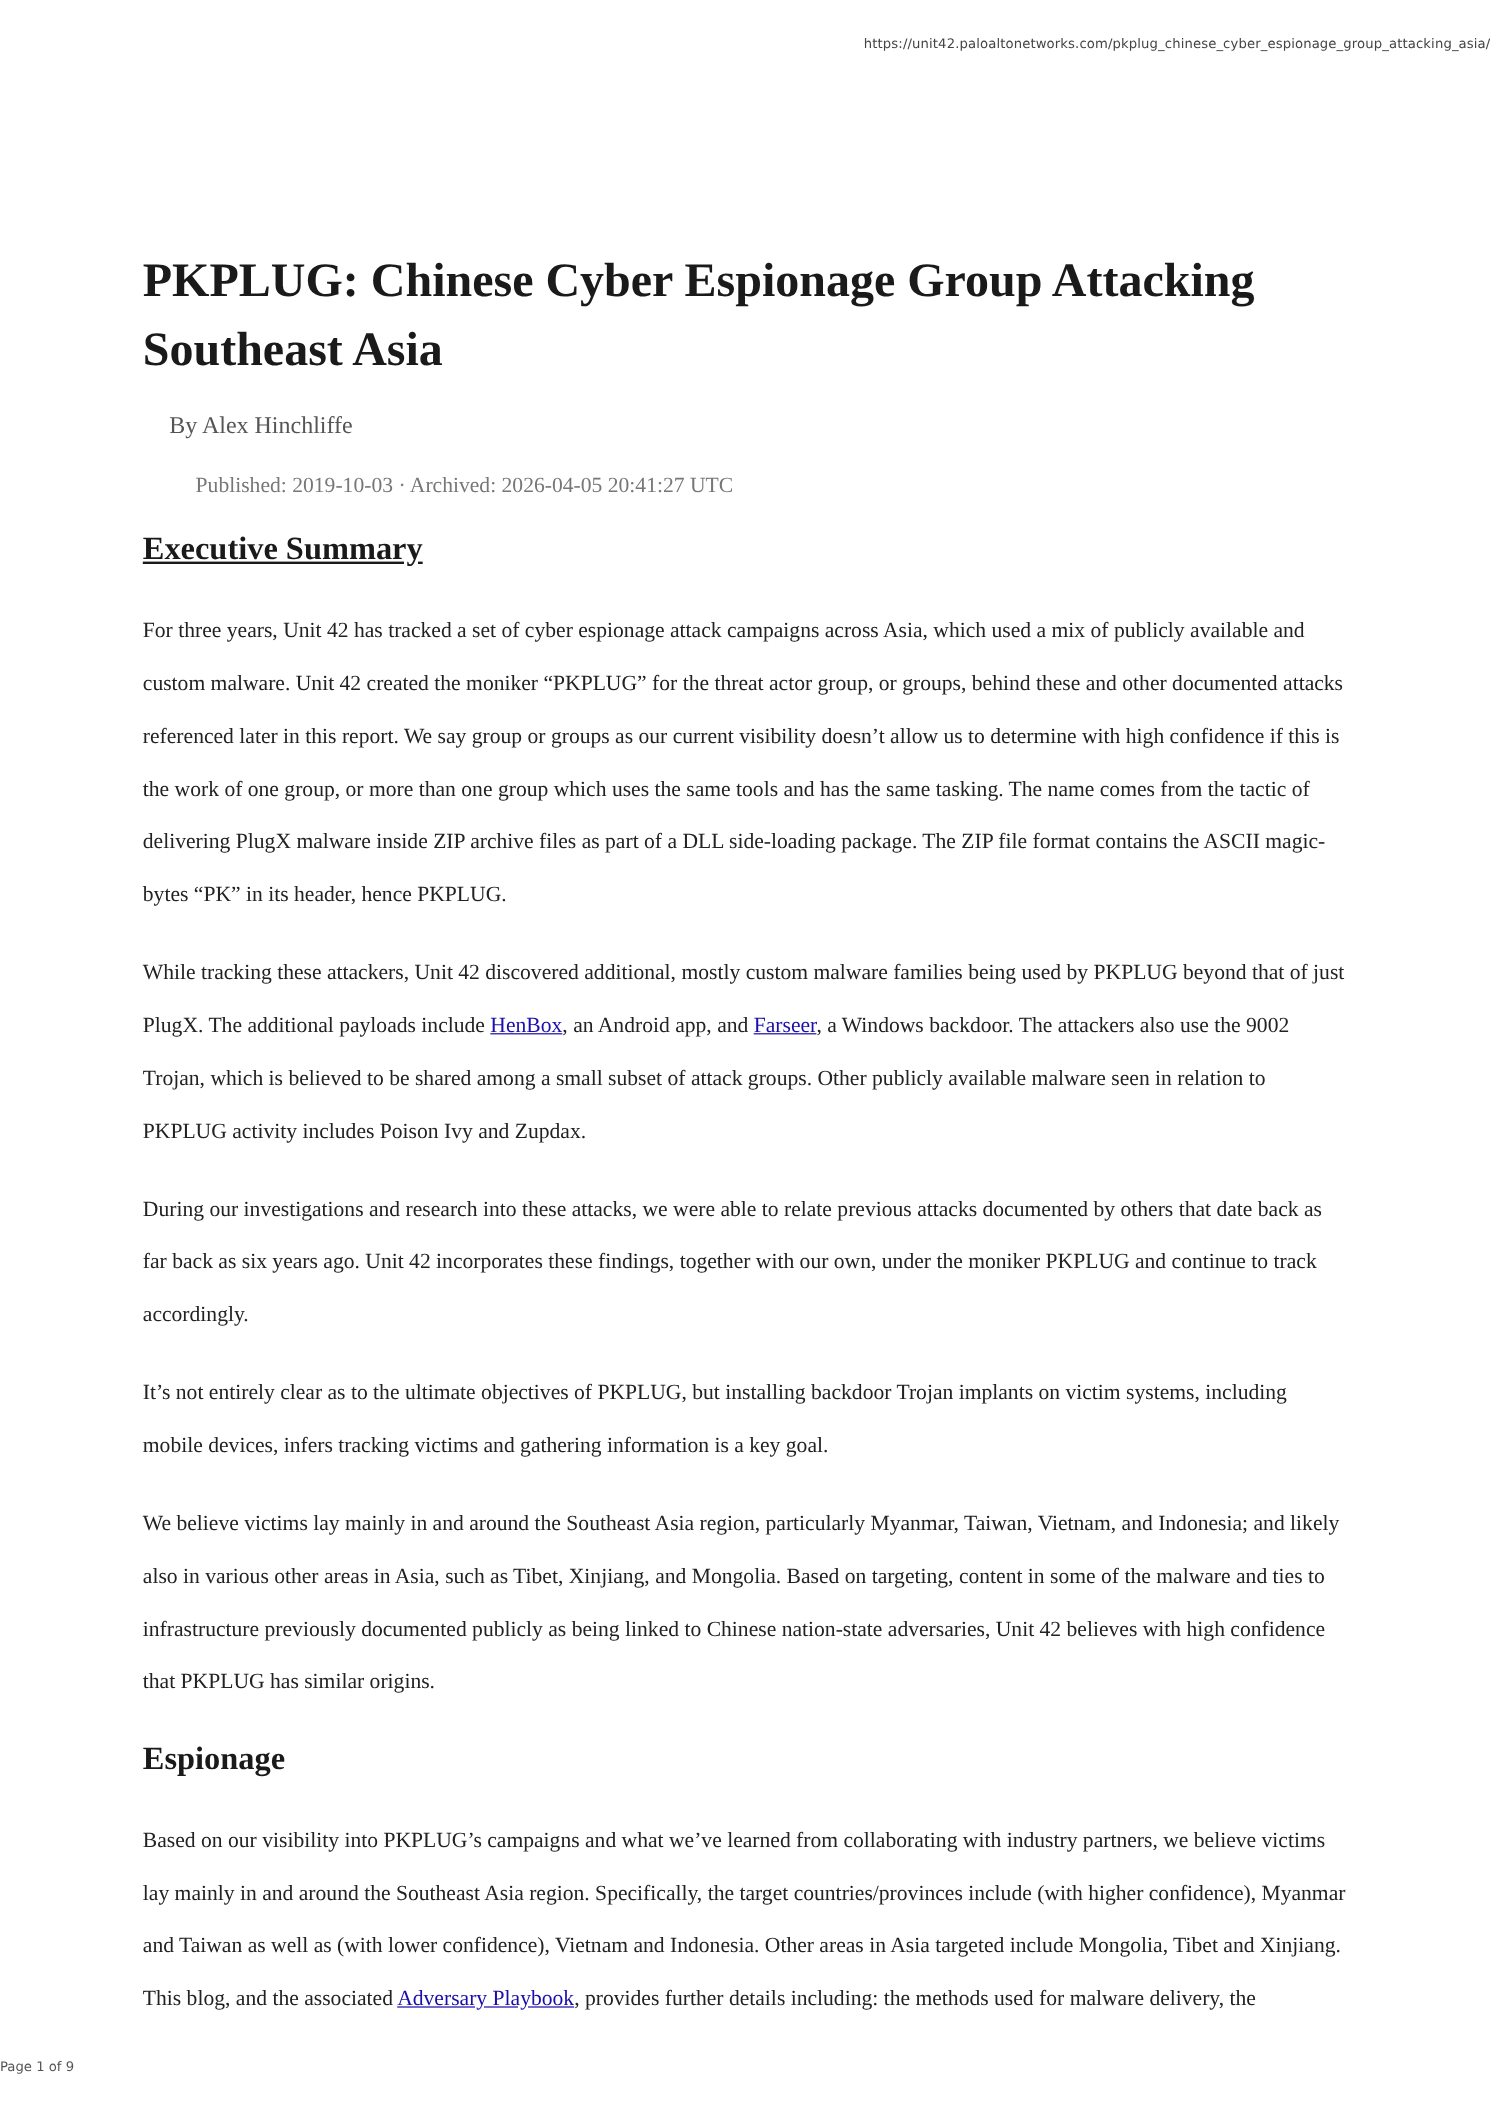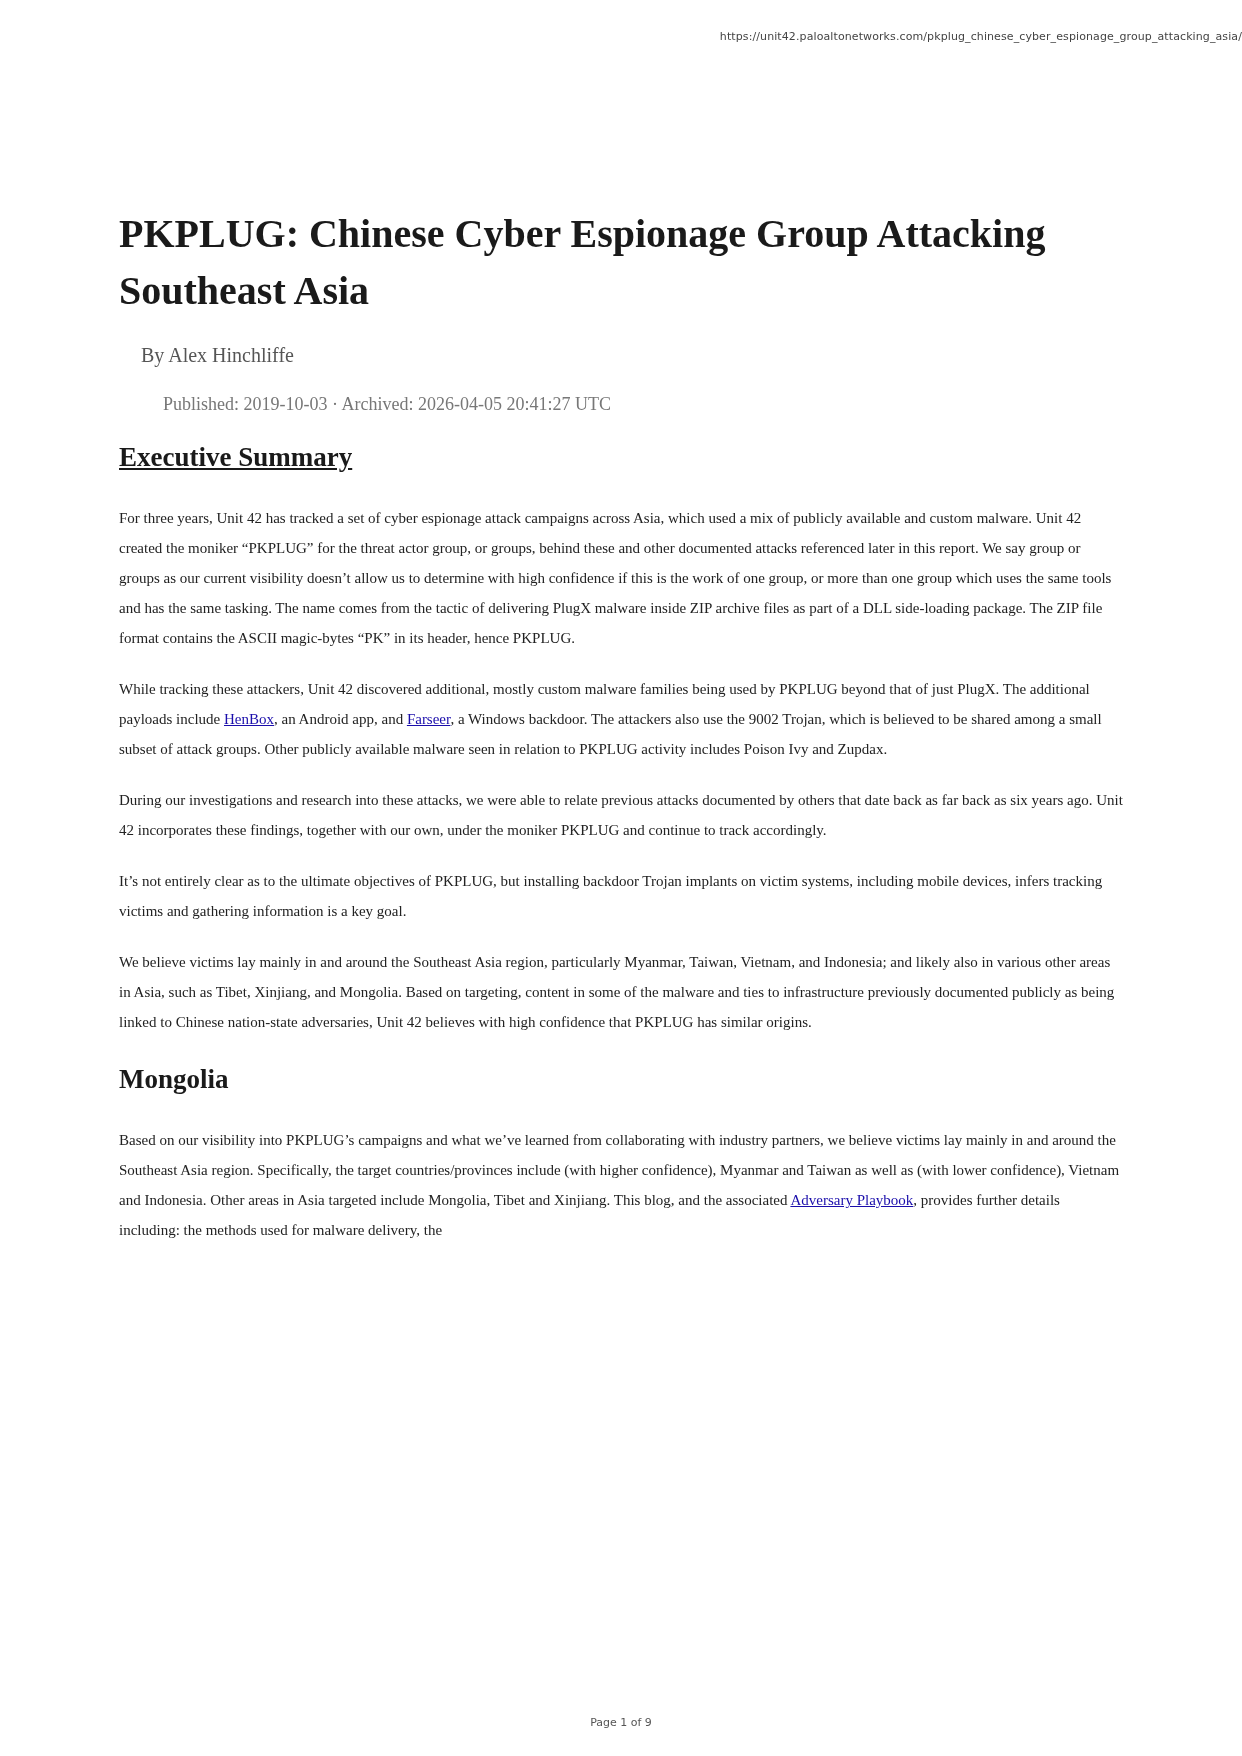--- a/index.html
+++ b/index.html
@@ -59,34 +59,34 @@
       font-family: "Liberation Serif", serif;
       font-weight: bold;
       font-size: 27px;
       line-height: 36px;
       color: #1a1a1a;
     }
     h2.exec { margin-top: 22px; margin-bottom: 28px; text-decoration: underline; }
     h2.target { margin-top: 24px; margin-bottom: 28px; }
     p.body {
       margin: 0 0 21px 0;
-      font-size: 15px;
-      line-height: 30px;
+      font-size: 18px;
+      line-height: 44px;
       color: #222222;
     }
     a.link {
       color: #1a0dab;
       text-decoration: underline;
     }
     .page-footer {
       position: absolute;
       top: 1716px;
       left: 0;
       width: 1242px;
-      text-align: center;
+      text-align: left;
       font-family: "DejaVu Sans", sans-serif;
       font-size: 11px;
       color: #555555;
     }
   </style>
 </head>
 <body>
 
 <div class="url-header">https://unit42.paloaltonetworks.com/pkplug_chinese_cyber_espionage_group_attacking_asia/</div>
 
@@ -103,19 +103,19 @@
     <p class="body"><span>While tracking these attackers, Unit 42 discovered additional, mostly custom malware families being used by PKPLUG beyond that of just PlugX. The additional payloads include </span><a class="link">HenBox</a><span>, an Android app, and </span><a class="link">Farseer</a><span>, a Windows backdoor. The attackers also use the 9002 Trojan, which is believed to be shared among a small subset of attack groups. Other publicly available malware seen in relation to PKPLUG activity includes Poison Ivy and Zupdax.</span></p>
 
     <p class="body">During our investigations and research into these attacks, we were able to relate previous attacks documented by others that date back as far back as six years ago. Unit 42 incorporates these findings, together with our own, under the moniker PKPLUG and continue to track accordingly.</p>
 
     <p class="body">It’s not entirely clear as to the ultimate objectives of PKPLUG, but installing backdoor Trojan implants on victim systems, including mobile devices, infers tracking victims and gathering information is a key goal.</p>
 
     <p class="body">We believe victims lay mainly in and around the Southeast Asia region, particularly Myanmar, Taiwan, Vietnam, and Indonesia; and likely also in various other areas in Asia, such as Tibet, Xinjiang, and Mongolia. Based on targeting, content in some of the malware and ties to infrastructure previously documented publicly as being linked to Chinese nation-state adversaries, Unit 42 believes with high confidence that PKPLUG has similar origins.</p>
   </section>
 
   <section>
-    <h2 class="section target">Mongolia</h2>
+    <h2 class="section target">Espionage</h2>
 
     <p class="body"><span>Based on our visibility into PKPLUG’s campaigns and what we’ve learned from collaborating with industry partners, we believe victims lay mainly in and around the Southeast Asia region. Specifically, the target countries/provinces include (with higher confidence), Myanmar and Taiwan as well as (with lower confidence), Vietnam and Indonesia. Other areas in Asia targeted include Mongolia, Tibet and Xinjiang. This blog, and the associated </span><a class="link">Adversary Playbook</a><span>, provides further details including: the methods used for malware delivery, the</span></p>
   </section>
 </main>
 
 <div class="page-footer">Page 1 of 9</div>
 
 </body></html>

